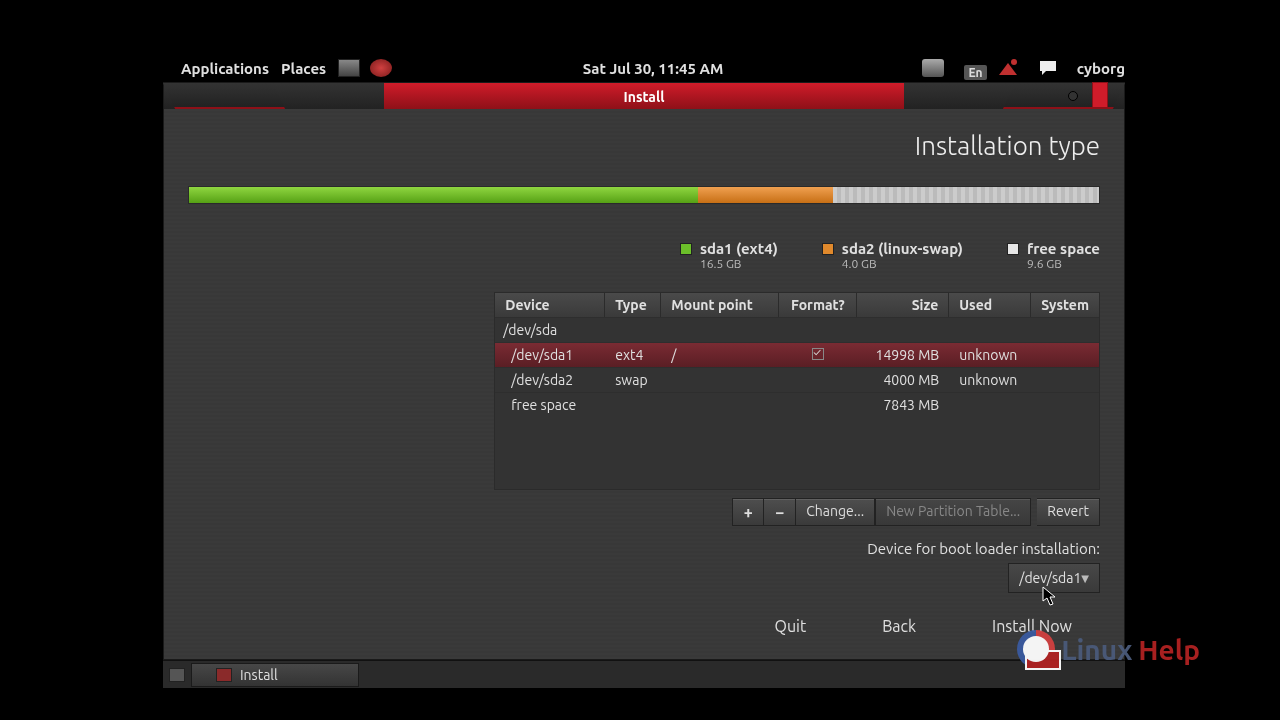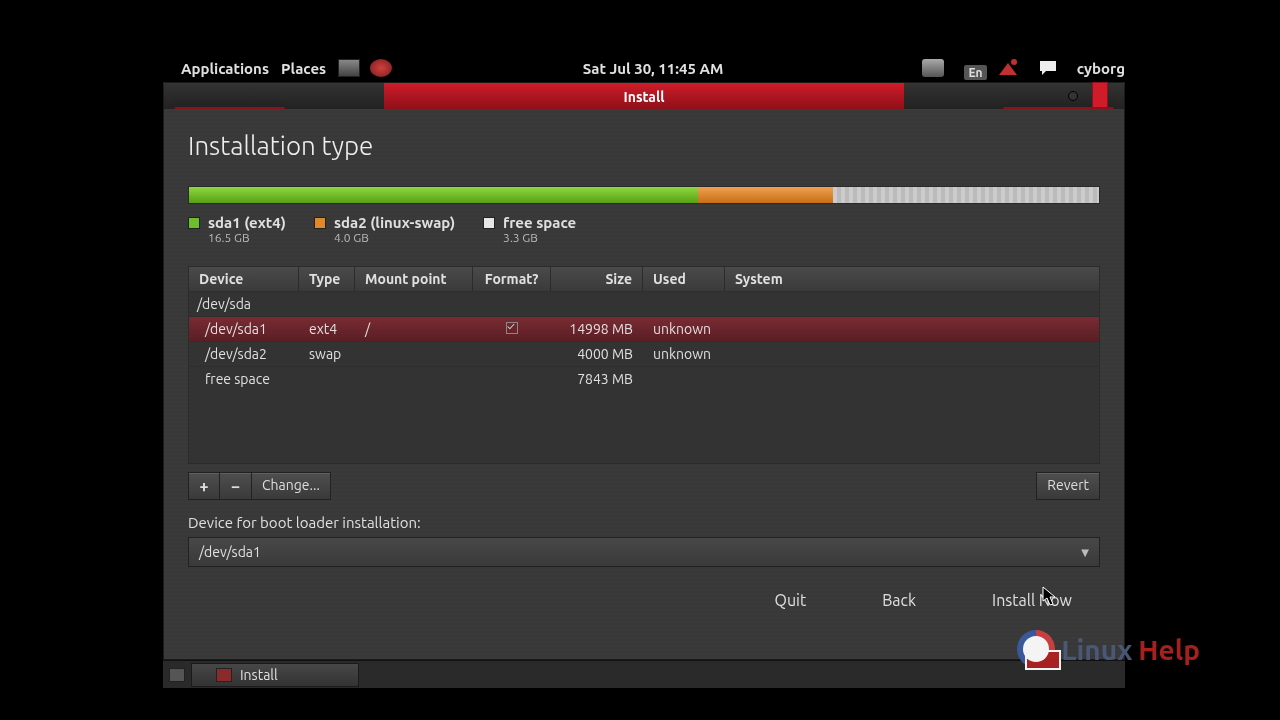--- a/index.html
+++ b/index.html
@@ -56,37 +56,38 @@
 .titlebar .notch-l { left: -1px; transform: skewX(25deg); transform-origin: top left; border-bottom: 2px solid #8e1018;}
 .titlebar .notch-r { right: -1px; transform: skewX(-25deg); transform-origin: top right; border-bottom: 2px solid #8e1018;}
 .titlebar .dot { position: absolute; right: 46px; top: 50%; transform: translateY(-50%); width: 10px; height: 10px; background: #333; border-radius: 50%; border:1px solid #000;}
 .titlebar .redbox { position: absolute; right: 16px; top: -1px; width: 16px; height: 26px; background: #d01c2a; border: 1px solid #8e1018;}
 
 .body {
   flex: 1;
   padding: 22px 24px 16px 24px;
   display: flex; flex-direction: column;
   background: repeating-linear-gradient(0deg, #3a3a3a, #3a3a3a 2px, #383838 2px, #383838 4px);
+  align-items: flex-end;
 }
 h1 { font-size: 26px; font-weight: 300; color: #eee; margin-bottom: 26px; }
 
 
 .partbar {
   height: 18px; width: 100%;
   display: flex;
   border: 1px solid #2a2a2a;
   margin-bottom: 10px;
   box-shadow: inset 0 1px 0 rgba(255,255,255,.15);
 }
 .seg { height: 100%; }
 .seg-green { background: linear-gradient(#8fd640,#56a115); }
 .seg-orange { background: linear-gradient(#f0a050,#c76f15); }
 .seg-grey { background: repeating-linear-gradient(90deg,#ccc,#ccc 4px,#bbb 4px,#bbb 8px); }
 
-.legend { display: flex; gap: 28px; margin-bottom: 22px; }
+.legend { display: flex; gap: 44px; margin-bottom: 22px; margin-top: 26px; }
 .legend .item { display: flex; flex-direction: column; }
 .legend .row1 { display: flex; align-items: center; gap: 8px; font-weight: bold; font-size: 15px;}
 .legend .sw { width: 12px; height: 12px; border: 1px solid #222; }
 .legend .sub { font-size: 12px; color: #bbb; margin-left: 20px;}
 
 
 .table { border: 1px solid #2b2b2b; background: #333; }
 .thead, .trow { display: flex; }
 .thead { background: linear-gradient(#4a4a4a,#3a3a3a); font-weight: bold; font-size: 14px; }
 .th, .td { padding: 4px 10px; border-right: 1px solid #2b2b2b; }
@@ -239,21 +240,21 @@
             <span class="sw" style="background:#e0892c"></span>
             <span>sda2 (linux-swap)</span>
           </div>
           <div class="sub">4.0 GB</div>
         </div>
         <div class="item">
           <div class="row1">
             <span class="sw" style="background:#e6e6e6"></span>
             <span>free space</span>
           </div>
-          <div class="sub">3.3 GB</div>
+          <div class="sub">9.6 GB</div>
         </div>
       </div>
 
     <div class="table">
       <div class="thead">
         <div class="th c-dev">Device</div>
         <div class="th c-type">Type</div>
         <div class="th c-mount">Mount point</div>
         <div class="th c-format">Format?</div>
         <div class="th c-size">Size</div>
@@ -299,20 +300,21 @@
           </div>
         </div>
       <div class="tbody-space"></div>
     </div>
 
     <div class="tbtns">
       <div class="btn icon">+</div>
       <div class="btn icon">−</div>
       <div class="btn">Change...</div>
       <div class="rbtns">
+        <div class="btn disabled">New Partition Table...</div>
         <div class="btn">Revert</div>
       </div>
     </div>
 
     <div class="label">Device for boot loader installation:</div>
     <div class="select">
       <span>/dev/sda1</span>
       <span class="arrow">▼</span>
     </div>
 

